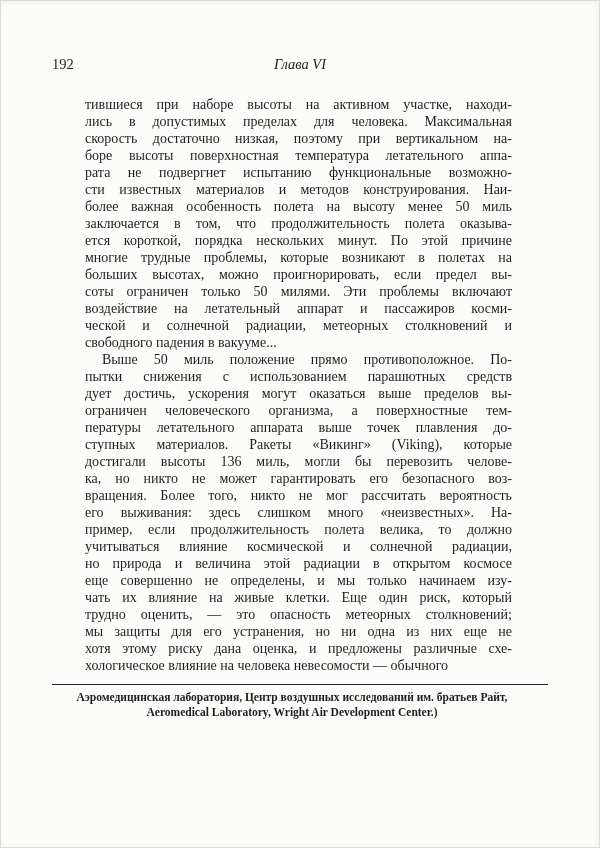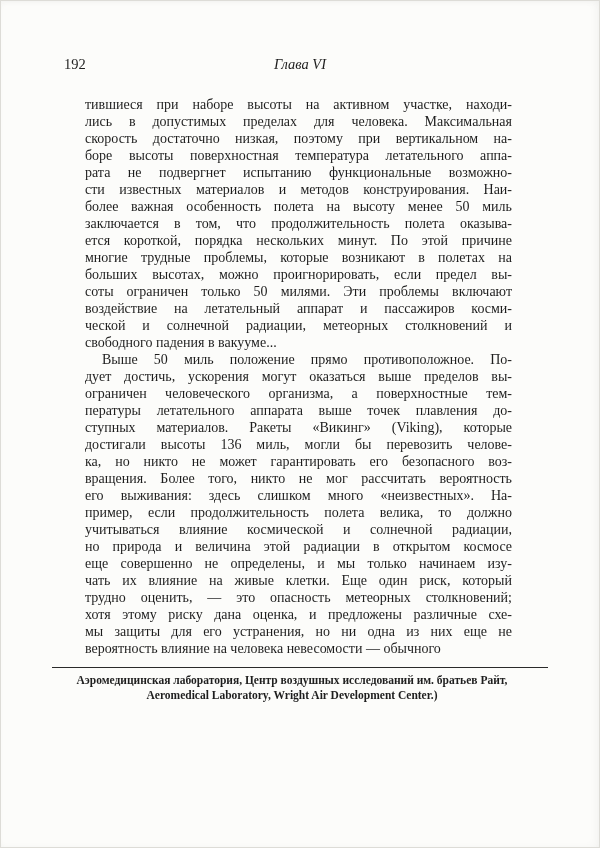--- a/index.html
+++ b/index.html
@@ -14,21 +14,21 @@
     font-family: "Liberation Serif", serif;
     padding: 56px 52px 0 52px;
     box-shadow: inset 0 0 0 1px #dddcd7, inset -4px 0 8px rgba(0,0,0,0.035), inset 0 3px 6px rgba(0,0,0,0.025);
     overflow: hidden;
   }
   .running-head {
     position: relative;
     height: 18px;
     font-size: 14.5px;
   }
-  .page-num { position: absolute; left: 12px; top: 0; }
+  .page-num { position: absolute; left: 0; top: 0; }
   .chapter-title { display: block; text-align: center; font-style: italic; }
   .body-text {
     margin: 22px 0 0 33px;
     width: 427px;
     font-size: 14px;
     line-height: 17px;
   }
   .para { margin: 0; }
   .line { text-align: justify; text-align-last: justify; }
   .line.last { text-align-last: left; }
@@ -69,37 +69,38 @@
         <div class="line">ется короткой, порядка нескольких минут. По этой причине</div>
         <div class="line">многие трудные проблемы, которые возникают в полетах на</div>
         <div class="line">больших высотах, можно проигнорировать, если предел вы-</div>
         <div class="line">соты ограничен только 50 милями. Эти проблемы включают</div>
         <div class="line">воздействие на летательный аппарат и пассажиров косми-</div>
         <div class="line">ческой и солнечной радиации, метеорных столкновений и</div>
         <div class="line last">свободного падения в вакууме...</div>
       </div>
       <div class="para">
         <div class="line indent">Выше 50 миль положение прямо противоположное. По-</div>
+        <div class="line">пытки снижения с использованием парашютных средств</div>
         <div class="line">дует достичь, ускорения могут оказаться выше пределов вы-</div>
         <div class="line">ограничен человеческого организма, а поверхностные тем-</div>
         <div class="line">пературы летательного аппарата выше точек плавления до-</div>
         <div class="line">ступных материалов. Ракеты «Викинг» (Viking), которые</div>
         <div class="line">достигали высоты 136 миль, могли бы перевозить челове-</div>
         <div class="line">ка, но никто не может гарантировать его безопасного воз-</div>
         <div class="line">вращения. Более того, никто не мог рассчитать вероятность</div>
         <div class="line">его выживания: здесь слишком много «неизвестных». На-</div>
         <div class="line">пример, если продолжительность полета велика, то должно</div>
         <div class="line">учитываться влияние космической и солнечной радиации,</div>
         <div class="line">но природа и величина этой радиации в открытом космосе</div>
         <div class="line">еще совершенно не определены, и мы только начинаем изу-</div>
         <div class="line">чать их влияние на живые клетки. Еще один риск, который</div>
         <div class="line">трудно оценить, — это опасность метеорных столкновений;</div>
+        <div class="line">мы защиты для его устранения, но ни одна из них еще не</div>
         <div class="line">хотя этому риску дана оценка, и предложены различные схе-</div>
-        <div class="line">мы защиты для его устранения, но ни одна из них еще не</div>
-        <div class="line last">вероятность влияние на человека невесомости — обычного</div>
+        <div class="line last">хологическое влияние на человека невесомости — обычного</div>
       </div>
     </div>
 
   <hr class="footnote-rule">
 
   <div class="footnote">
       <div class="fn-line">Аэромедицинская лаборатория, Центр воздушных исследований им. братьев Райт,</div>
       <div class="fn-line">Aeromedical Laboratory, Wright Air Development Center.)</div>
     </div>
 </div>

